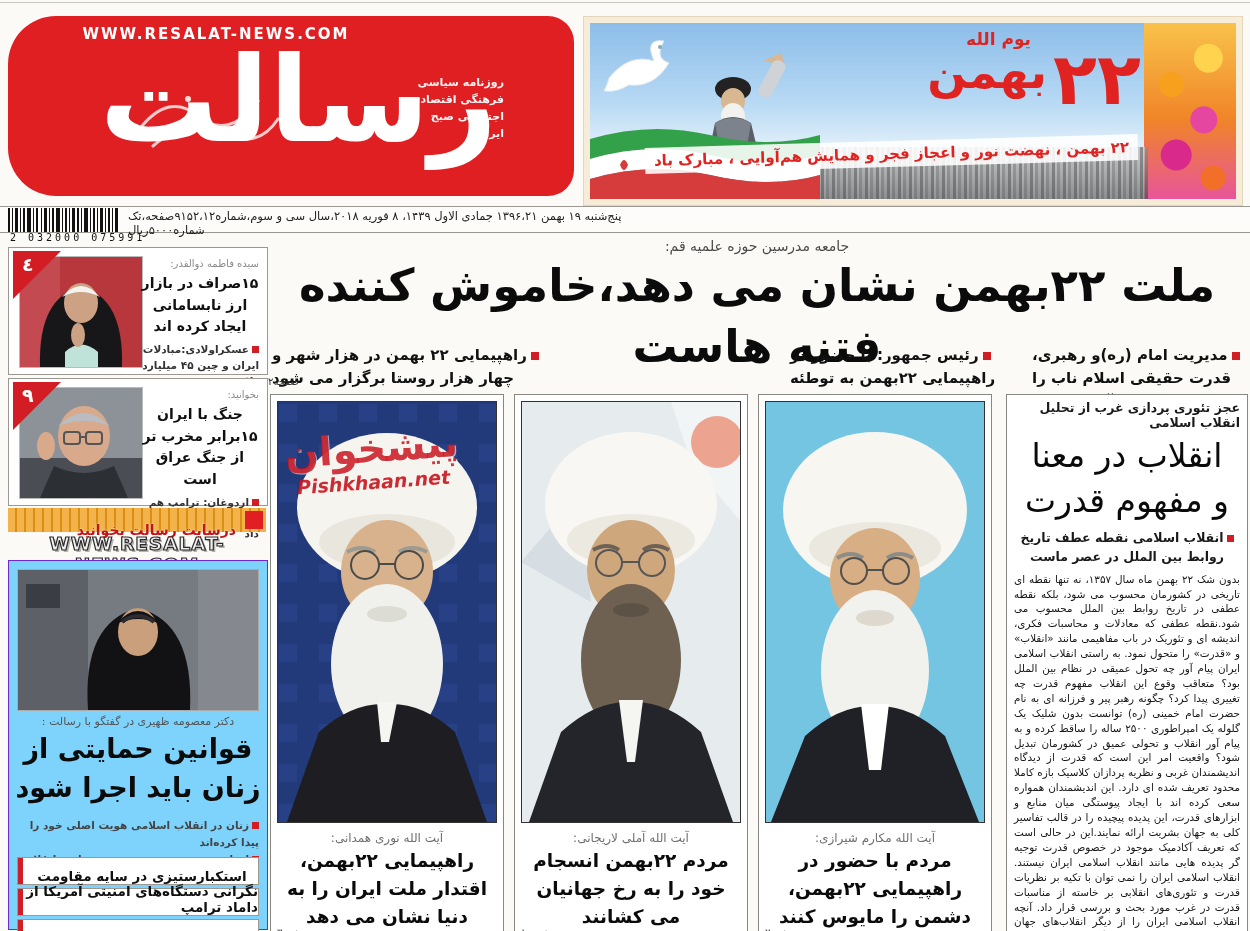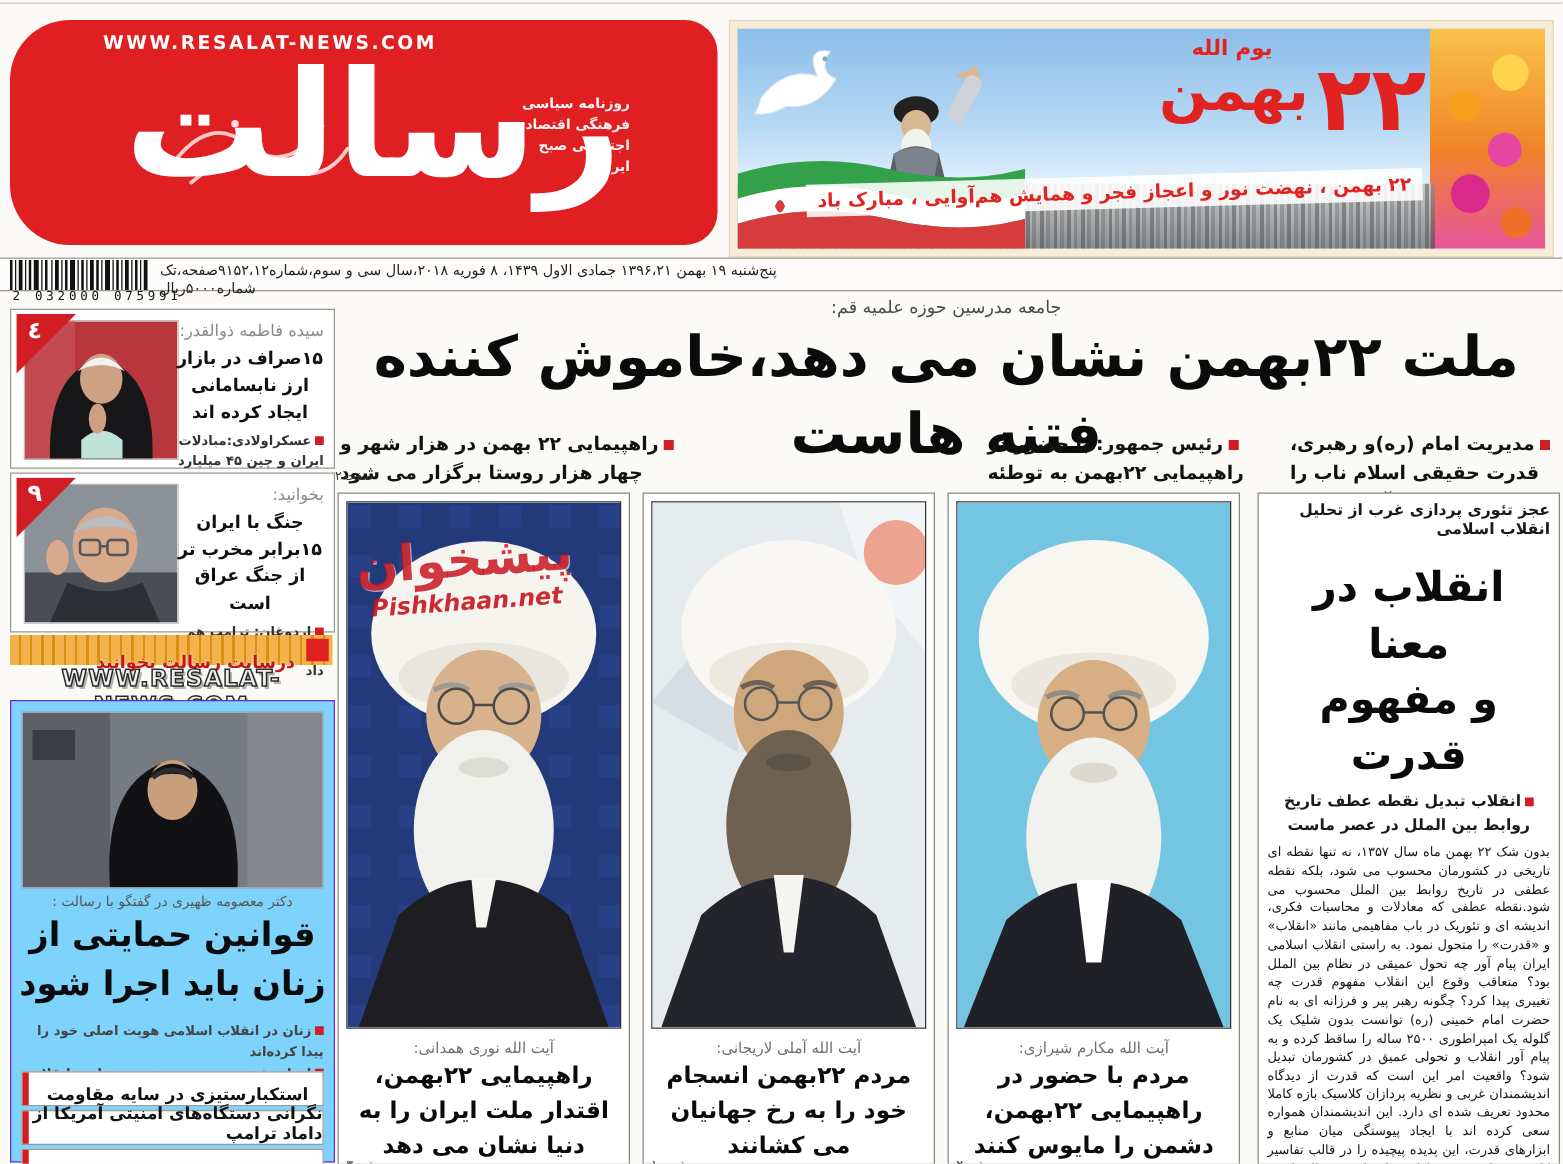--- a/index.html
+++ b/index.html
@@ -35,21 +35,21 @@
       radial-gradient(circle at 30% 35%, #f7a01d 0 12px, transparent 13px),
       radial-gradient(circle at 65% 55%, #e5469f 0 13px, transparent 14px),
       radial-gradient(circle at 35% 75%, #d92a8b 0 15px, transparent 16px),
       radial-gradient(circle at 75% 88%, #f26f2a 0 12px, transparent 13px),
       linear-gradient(180deg,#f9c24a,#f08428 55%,#e8559a);}
   .banner-crowd{left:0;right:88px;bottom:0;height:52px;opacity:.75;
     background:
       repeating-linear-gradient(90deg,#6f6f6f 0 3px,#c9c9c9 3px 5px,#8f8f8f 5px 8px,#bdbdbd 8px 11px),
       linear-gradient(180deg,rgba(255,255,255,.1),rgba(70,70,70,.6));
     background-blend-mode:multiply;}
-  .banner-yom{right:218px;top:6px;color:#e02320;font-weight:bold;font-size:17px;}
+  .banner-yom{right:205px;top:6px;color:#e02320;font-weight:bold;font-size:17px;}
   .banner-title{right:95px;top:20px;display:flex;direction:rtl;align-items:flex-start;color:#e02320;}
   .banner-title .num{font-size:72px;font-weight:bold;line-height:1;letter-spacing:2px;}
   .banner-title .word{font-size:46px;font-weight:bold;line-height:1.3;margin-right:6px;text-align:right;}
   .banner-subtitle{left:55px;right:98px;top:118px;height:26px;
     background:rgba(255,255,255,.88);transform:rotate(-1.6deg);
     display:flex;align-items:center;justify-content:center;
     color:#e02320;font-weight:bold;font-size:15px;}
   .dove{left:4px;top:10px;}
   .imam{left:95px;top:28px;}
   .flagwave{left:0;bottom:0;}
@@ -75,21 +75,21 @@
 
   
   .newsbox{left:8px;width:258px;background:#fff;border:1px solid #9b9892;}
   .newsbox-1{top:247px;height:126px;}
   .newsbox-2{top:378px;height:126px;}
   .corner-badge{left:4px;top:3px;width:48px;height:48px;background:#d31d24;
     clip-path:polygon(0 0,100% 0,0 100%);z-index:3;}
   .corner-badge span{position:absolute;left:9px;top:2px;color:#fff;font-size:19px;font-weight:bold;}
   .newsbox-photo{left:10px;top:8px;width:122px;height:110px;border:1px solid #bbb;overflow:hidden;}
   .newsbox-text{right:8px;top:10px;width:118px;}
-  .newsbox-kicker{font-size:13px;color:#8a8a8a;text-align:right;margin-bottom:4px;}
+  .newsbox-kicker{font-size:10px;color:#8a8a8a;text-align:right;margin-bottom:4px;}
   .newsbox-title{font-size:14px;font-weight:bold;color:#101010;text-align:center;line-height:1.55;}
   .newsbox-bullet{margin-top:4px;font-size:10.5px;font-weight:bold;color:#333;
     text-align:right;line-height:1.5;}
   .newsbox-bullet .sq{display:inline-block;width:7px;height:7px;background:#d31d24;margin-left:3px;}
 
   .site-strip{left:8px;top:508px;width:258px;height:24px;
     background:repeating-linear-gradient(90deg,#f3b34a 0 7px,#d98f14 7px 9px);}
   .site-strip-label{position:absolute;right:30px;top:14px;color:#c41414;
     font-weight:bold;font-size:14px;text-shadow:0 0 2px #fff;}
   .site-strip-sq{position:absolute;right:3px;top:3px;width:18px;height:18px;background:#e01f23;}
@@ -122,22 +122,22 @@
   .watermark{left:14px;top:30px;z-index:5;text-align:center;transform:rotate(-4deg);}
   .watermark .fa{font-size:40px;font-weight:bold;color:rgba(200,20,30,.85);
     text-shadow:1px 1px 0 rgba(255,255,255,.6);}
   .watermark .en{font-size:19px;font-weight:bold;font-style:italic;color:rgba(200,20,30,.9);}
 
   
   .article{left:1006px;top:394px;width:240px;height:536px;background:#fff;
     border:1px solid #8a8780;overflow:hidden;}
   .article-inner{position:absolute;left:7px;right:7px;top:5px;}
   .article-kicker{text-align:right;font-size:12.5px;font-weight:bold;color:#1a1a1a;}
-  .article-title{text-align:center;font-size:33px;font-weight:bold;color:#0a0a0a;line-height:1.35;
-    margin-top:18px;}
+  .article-title{text-align:center;font-size:33px;font-weight:normal;color:#0a0a0a;line-height:1.35;
+    margin-top:4px;}
   .article-standfirst{margin-top:6px;text-align:center;font-size:12.5px;font-weight:bold;
     color:#1a1a1a;line-height:1.5;}
   .article-standfirst .sq{display:inline-block;width:7px;height:7px;background:#d31d24;margin-left:3px;}
   .article-body{margin-top:5px;font-size:10.4px;line-height:14.9px;color:#151515;
     text-align:justify;}
 </style>
 </head>
 <body>
 
 <div class="abs page-rule-top"></div>
@@ -403,18 +403,18 @@
 </div>
 
 <div class="abs article">
   <div class="article-inner">
     <div class="article-kicker rtl">عجز تئوری پردازی غرب از تحلیل انقلاب اسلامی</div>
     <div class="article-title rtl">
       <div>انقلاب در معنا</div>
       <div>و مفهوم قدرت</div>
     </div>
     <div class="article-standfirst rtl">
-      <span class="sq"></span><span>انقلاب تبدیل نقطه عطف تاریخ روابط بین الملل در عصر ماست</span>
+      <span class="sq"></span><span>انقلاب اسلامی نقطه عطف تاریخ روابط بین الملل در عصر ماست</span>
     </div>
     <div class="article-body rtl">بدون شک ۲۲ بهمن ماه سال ۱۳۵۷، نه تنها نقطه ای تاریخی در کشورمان محسوب می شود، بلکه نقطه عطفی در تاریخ روابط بین الملل محسوب می شود.نقطه عطفی که معادلات و محاسبات فکری، اندیشه ای و تئوریک در باب مفاهیمی مانند «انقلاب» و «قدرت» را متحول نمود. به راستی انقلاب اسلامی ایران پیام آور چه تحول عمیقی در نظام بین الملل بود؟ متعاقب وقوع این انقلاب مفهوم قدرت چه تغییری پیدا کرد؟ چگونه رهبر پیر و فرزانه ای به نام حضرت امام خمینی (ره) توانست بدون شلیک یک گلوله یک امپراطوری ۲۵۰۰ ساله را ساقط کرده و به پیام آور انقلاب و تحولی عمیق در کشورمان تبدیل شود؟ واقعیت امر این است که قدرت از دیدگاه اندیشمندان غربی و نظریه پردازان کلاسیک بازه کاملا محدود تعریف شده ای دارد. این اندیشمندان همواره سعی کرده اند با ایجاد پیوستگی میان منابع و ابزارهای قدرت، این پدیده پیچیده را در قالب تفاسیر کلی به جهان بشریت ارائه نمایند.این در حالی است که تعریف آکادمیک موجود در خصوص قدرت توجیه گر پدیده هایی مانند انقلاب اسلامی ایران نیستند. انقلاب اسلامی ایران را نمی توان با تکیه بر نظریات قدرت و تئوری‌های انقلابی بر خاسته از مناسبات قدرت در غرب مورد بحث و بررسی قرار داد. آنچه انقلاب اسلامی ایران را از دیگر انقلاب‌های جهان متمایز می کند منطق و فرهنگ شیعی موجود در ماورای آن است. منطقی که نظریات مادیگرایانه غربی قدرت درک و تحلیل آن را ندارند.فرهنگ تشیع دارای نوعی پویایی ذاتی است .</div>
 
   </div>
 </div>
 
 </body></html>

